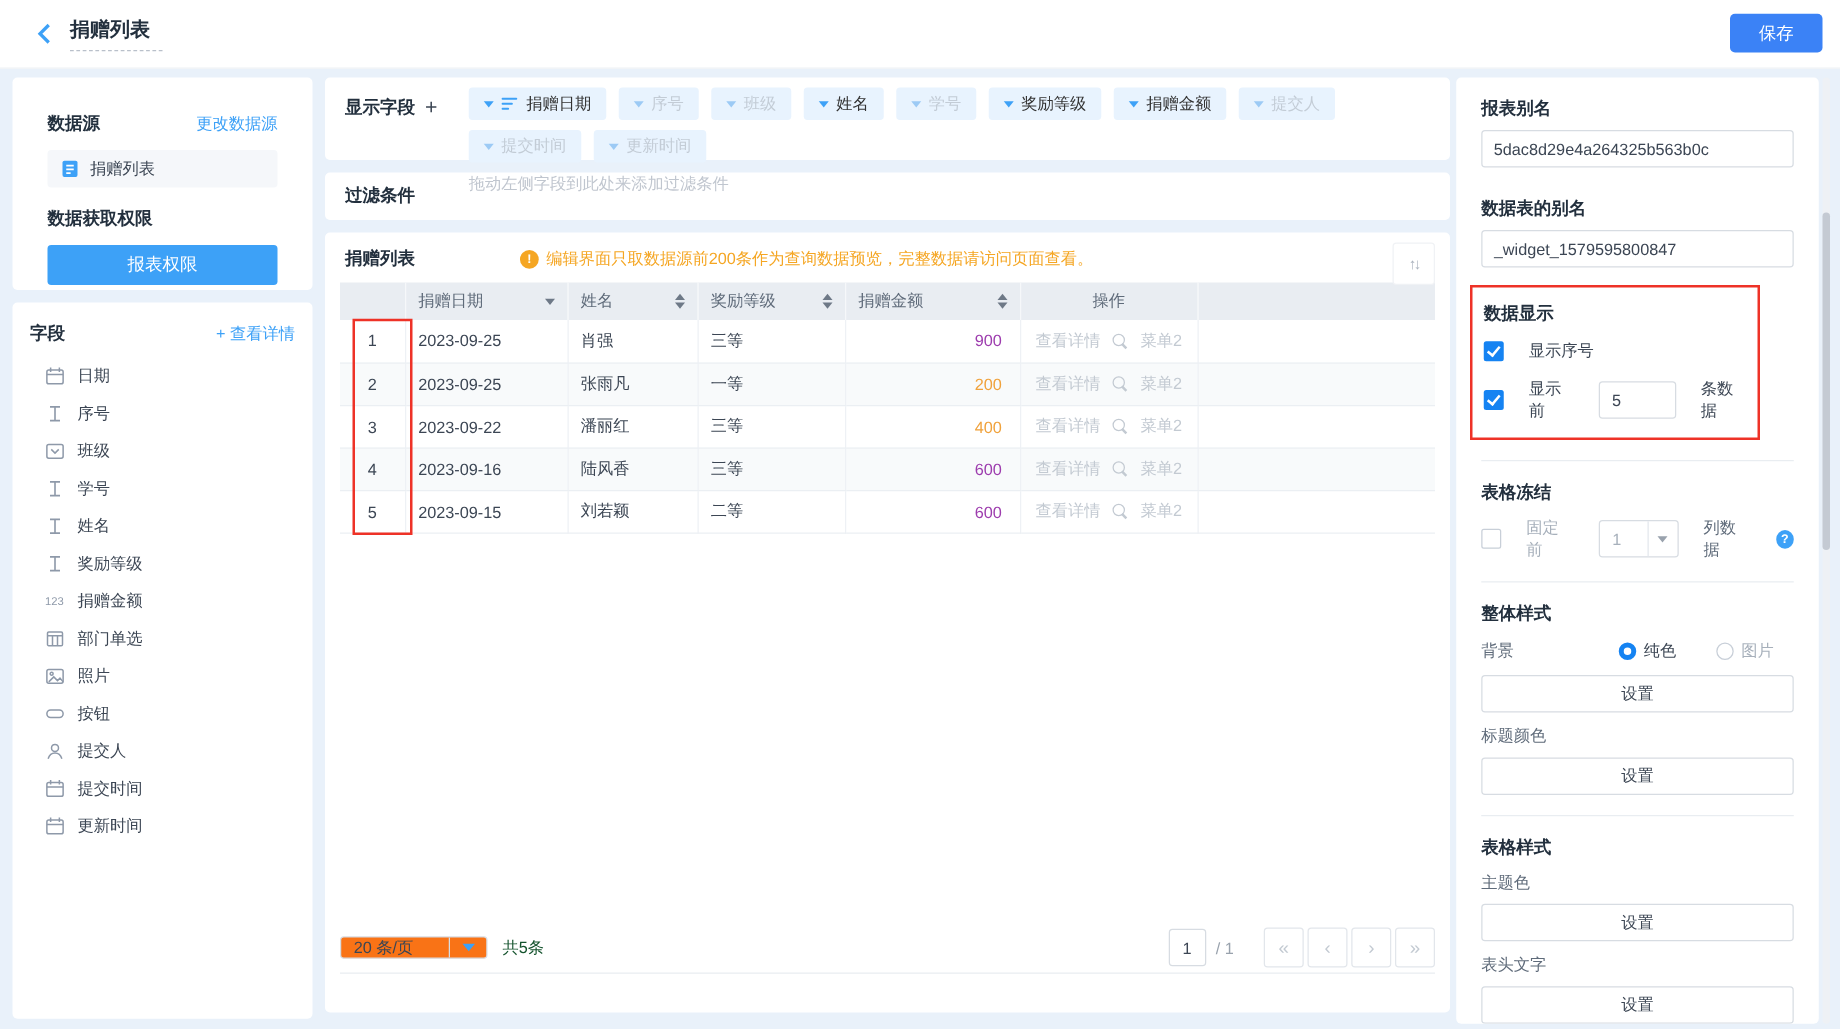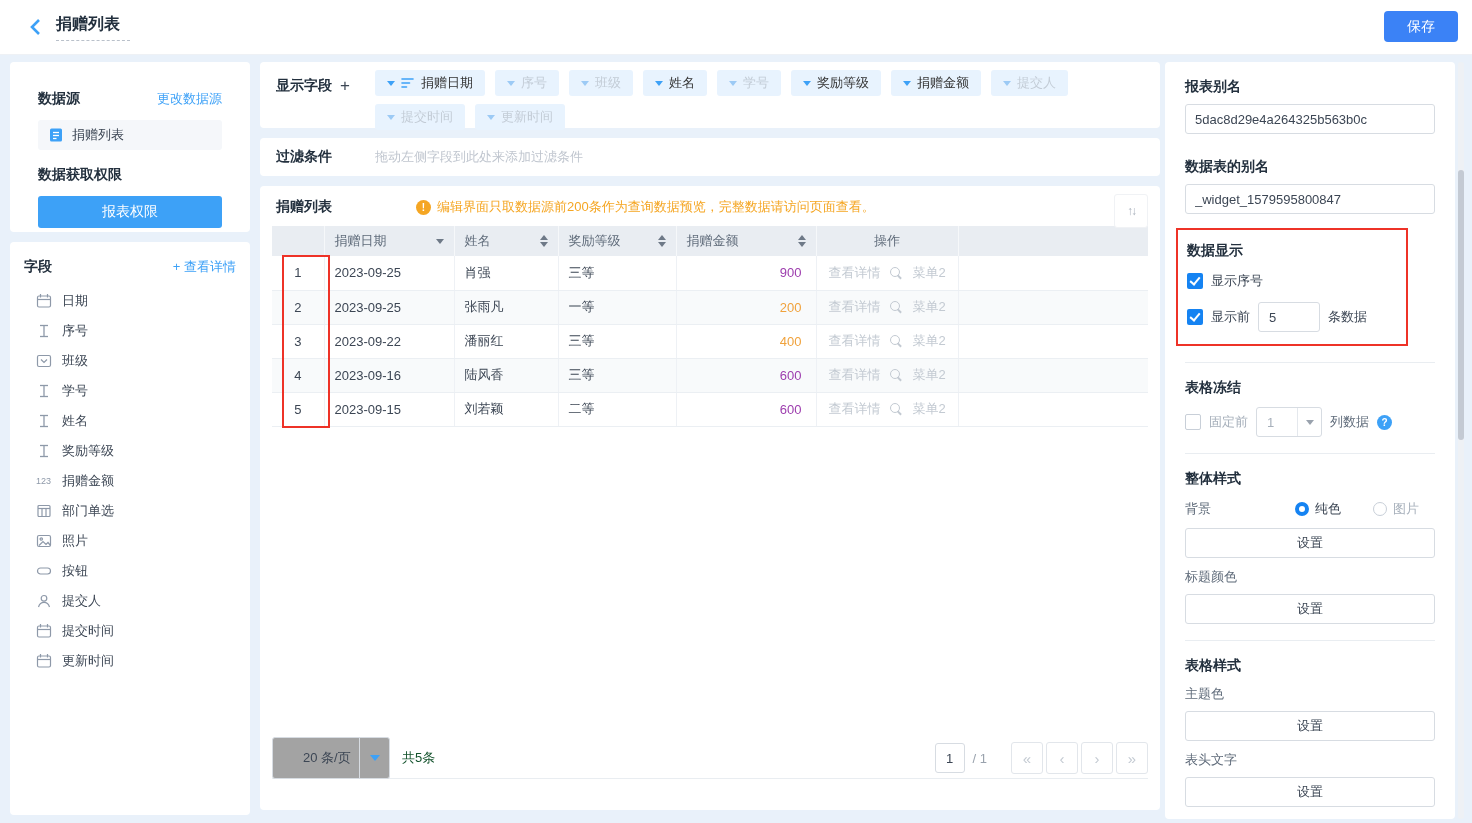--- a/index.html
+++ b/index.html
@@ -34,21 +34,21 @@
   
   .chips-card { left:260px; top:62px; width:900px; height:66px; padding:8px 16px; display:flex; align-items:flex-start; }
   .left-label { flex:0 0 99px; padding-top:6px; font-weight:bold; color:#23303e; font-size:14px; display:flex; gap:8px; align-items:center; }
   .plus-glyph { font-weight:normal; font-size:17px; color:#3c4654; cursor:pointer; }
   .chips-wrap { display:flex; flex-wrap:wrap; gap:8px 10px; max-width:772px; }
   .chip { height:26px; background:#e8f3fe; border-radius:3px; display:flex; align-items:center; padding:0 12px; gap:6px; cursor:pointer; color:#333; }
   .c-caret { width:0; height:0; border-left:4px solid transparent; border-right:4px solid transparent; border-top:5px solid #3da1f7; }
   .chip.muted { color:#c3ccd6; }
   .chip.muted .c-caret { border-top-color:#9ccaf5; }
 
-  .filter-card { left:260px; top:138px; width:900px; height:38px; display:flex; align-items:center; padding:0 16px; }
+  .filter-card { left:260px; top:138px; width:900px; height:38px; display:flex; padding:0 16px; }
   .filter-card .left-label { padding-top:0; }
   .placeholder { color:#c0c6cf; }
 
   .table-card { left:260px; top:186px; width:900px; height:624px; }
   .tbl-head-row { display:flex; align-items:center; padding:12px 16px 8px; gap:14px; }
   .notice { display:flex; align-items:center; gap:6px; color:#f5a623; margin-left:70px; }
   .warn-ic { width:15px; height:15px; border-radius:50%; background:#f5a623; color:#fff; font-size:10px; font-weight:bold; display:inline-flex; align-items:center; justify-content:center; }
   .sort-toggle { position:absolute; top:8px; right:12px; width:34px; height:34px; background:#fff; border:1px solid #f0f2f5; border-radius:3px; color:#aab2bd; font-size:12px; letter-spacing:-2px; cursor:pointer; }
 
   table.grid { border-collapse:collapse; table-layout:fixed; width:876px; margin:2px 12px 0; }
@@ -63,39 +63,39 @@
   .s-up { width:0; height:0; border-left:4px solid transparent; border-right:4px solid transparent; border-bottom:5px solid #6e7987; }
   .s-down { width:0; height:0; border-left:4px solid transparent; border-right:4px solid transparent; border-top:5px solid #6e7987; }
   .ops { display:flex; align-items:center; justify-content:center; gap:10px; color:#c3cad2; }
   .mag { position:relative; width:12px; height:12px; display:inline-block; cursor:pointer; }
   .mag::before { content:""; position:absolute; width:8px; height:8px; border:1.5px solid #c3cad2; border-radius:50%; left:0; top:0; }
   .mag::after { content:""; position:absolute; width:5px; height:1.5px; background:#c3cad2; transform:rotate(45deg); left:7px; top:9px; }
   .red-box { position:absolute; border:2px solid #ee3227; pointer-events:none; z-index:3; }
   .idx-red { left:22px; top:69px; width:48px; height:173px; }
 
   .pager { position:absolute; left:12px; right:12px; top:552px; height:41px; border-bottom:1px solid #e9edf1; display:flex; align-items:center; gap:12px; }
-  .psize { width:118px; height:42px; border:1px solid #d7dce2; border-radius:3px; display:flex; align-items:center; cursor:pointer; background:#a3a3a3;padding-left:20px; }
+  .psize { width:118px; height:18px; border:1px solid #d7dce2; border-radius:3px; display:flex; align-items:center; cursor:pointer; background:#f97316; }
   .psize-txt { flex:1; padding-left:10px; }
   .psize-caret { width:30px; height:100%; border-left:1px solid #d7dce2; display:flex; align-items:center; justify-content:center; }
   .blue-tri { width:0; height:0; border-left:5px solid transparent; border-right:5px solid transparent; border-top:6px solid #3da1f7; }
   .total { color:#14532d; }
   .pager-right { margin-left:auto; display:flex; align-items:center; gap:8px; }
   .pg-input { width:30px; height:30px; border:1px solid #d7dce2; border-radius:3px; text-align:center; font-size:13px; color:#3c4654; }
   .pg-sep { color:#99a2ad; }
   .navs { display:flex; gap:3px; margin-left:16px; }
   .nav-btn { width:32px; height:32px; background:#fff; border:1px solid #e2e6eb; border-radius:3px; color:#c3cad2; font-size:15px; cursor:pointer; }
 
   
   .settings-card { left:1165px; top:62px; width:290px; height:757px; padding:16px 20px; overflow:hidden; }
   .inp { width:100%; height:30px; border:1px solid #d7dce2; border-radius:3px; padding:0 9px; font-size:13px; color:#3c4654; margin-top:8px; background:#fff; }
   .lab-b { font-size:14px; font-weight:bold; color:#23303e; }
   .mt24 { margin-top:24px; } .mt16 { margin-top:16px; }
   .mt12 { margin-top:12px; } .mt10 { margin-top:10px; } .mt8 { margin-top:8px; }
   .hl-box { margin-top:14px; margin-left:-9px; width:232px; border:2px solid #ee3227; padding:12px 10px 12px 9px; }
-  .cb-row { display:flex; align-items:center; gap:8px; }
+  .cb-row { display:flex; align-items:center; gap:20px; }
   .cb { width:16px; height:16px; border-radius:2px; background:#1583f2; position:relative; flex:0 0 16px; cursor:pointer; }
   .cb::after { content:""; position:absolute; left:5px; top:2px; width:4px; height:8px; border:solid #fff; border-width:0 2px 2px 0; transform:rotate(40deg); }
   .cb.off { background:#fff; border:1px solid #c8cfd8; }
   .cb.off::after { display:none; }
   .mini-inp { width:62px; height:30px; border:1px solid #d7dce2; border-radius:3px; text-align:left; padding-left:10px; font-size:13px; color:#3c4654; }
   .mini-sel { width:66px; height:30px; border:1px solid #d7dce2; border-radius:3px; display:flex; align-items:center; background:#fff; cursor:pointer; color:#a7b0bb; }
   .mini-sel span.v { flex:1; padding-left:10px; }
   .mini-sel .cw { width:24px; height:100%; border-left:1px solid #e4e8ed; display:flex; align-items:center; justify-content:center; }
   .grey-tri { width:0; height:0; border-left:4px solid transparent; border-right:4px solid transparent; border-top:5px solid #99a2ad; }
   .hr { border:none; border-top:1px solid #e9edf1; margin-top:16px; }

